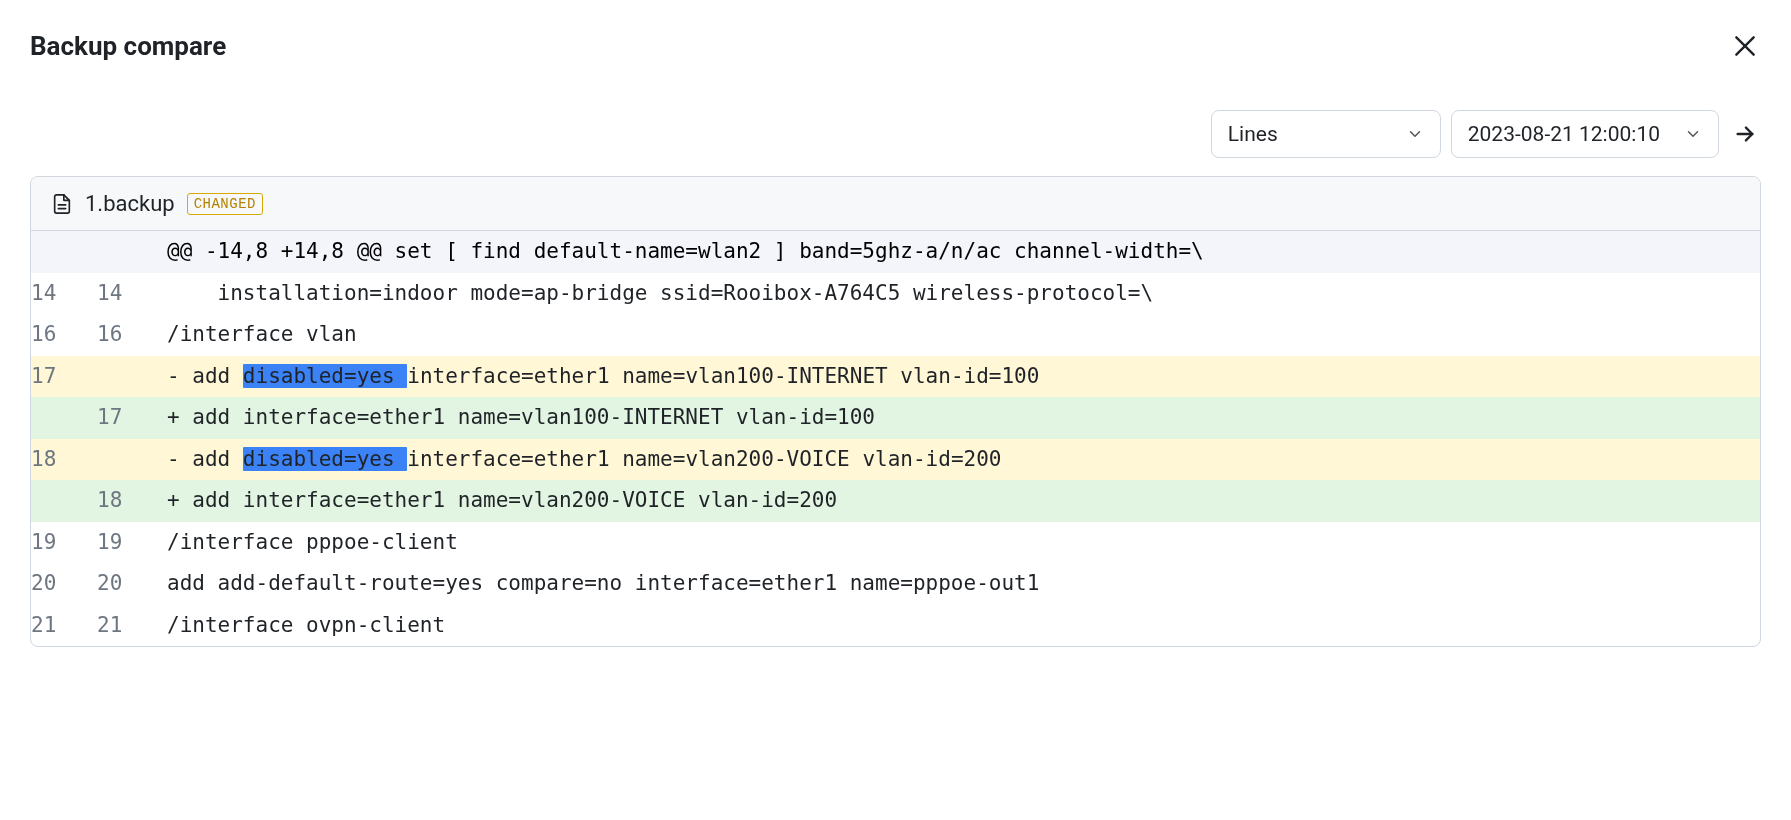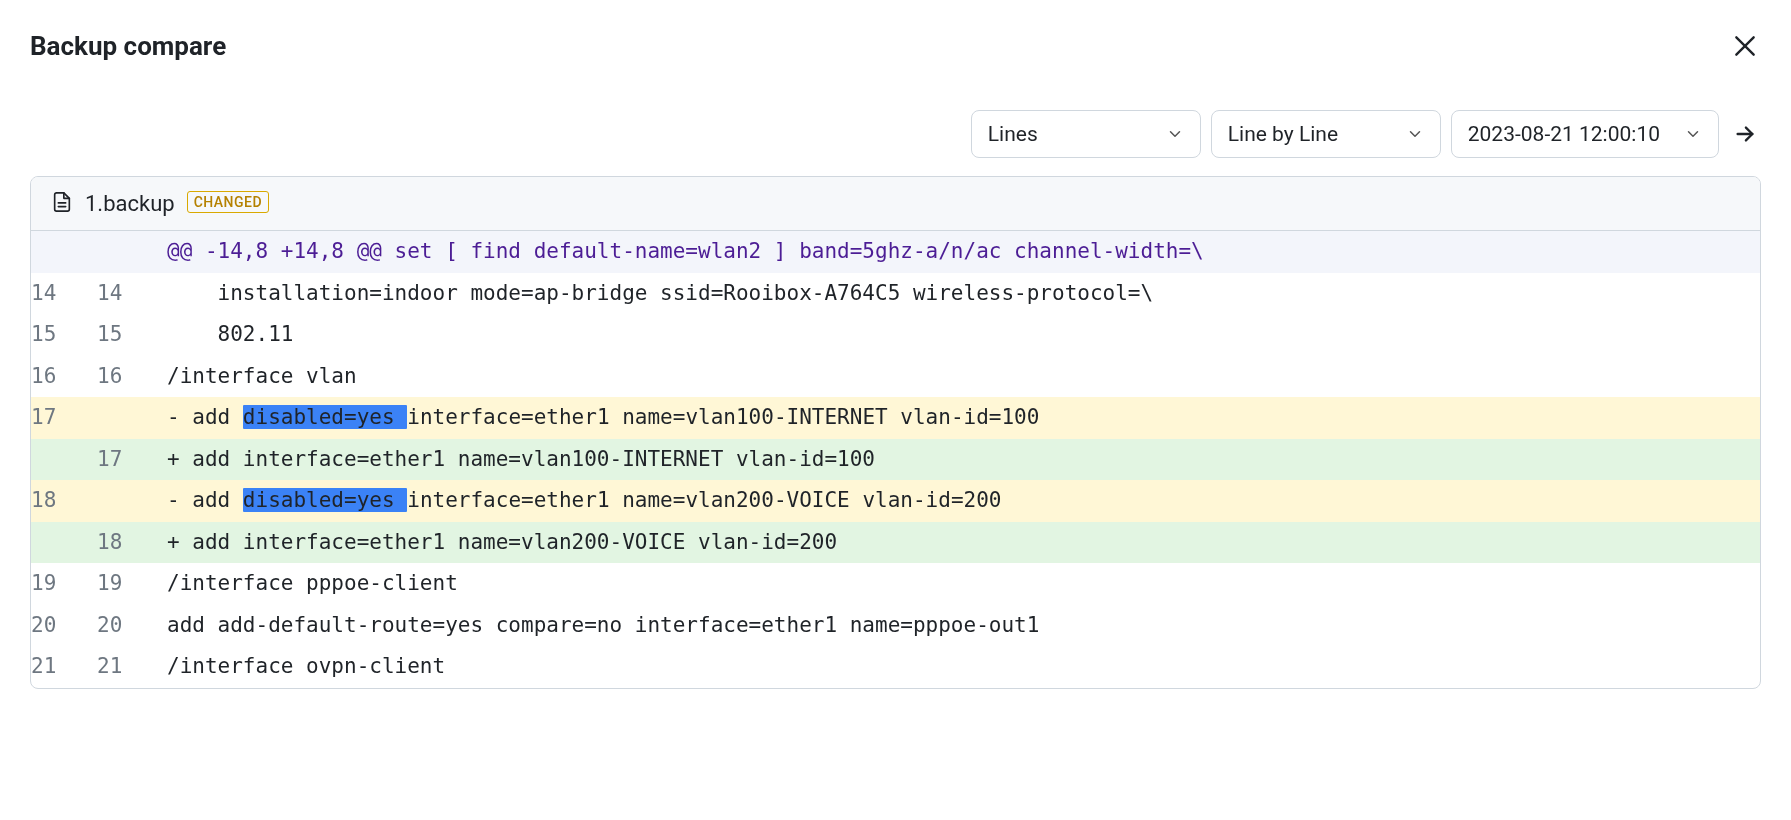--- a/index.html
+++ b/index.html
@@ -71,38 +71,39 @@
     cursor: pointer;
     color: #1f2328;
   }
   .diff-container {
     border: 1px solid #d0d7de;
     border-radius: 8px;
     overflow: hidden;
   }
   .file-header {
     display: flex;
-    align-items: flex-start;
+    align-items: center;
     gap: 12px;
     padding: 14px 20px 14px 20px;
     background: #f6f8fa;
     border-bottom: 1px solid #d0d7de;
   }
   .file-name {
     font-size: 22px;
     color: #1f2328;
   }
   .badge {
     border: 1px solid #d9a900;
     color: #b58100;
     font-size: 14px;
     letter-spacing: 0.5px;
     padding: 2px 6px;
     border-radius: 3px;
     font-weight: 500;
+    font-family: Liberation Mono, monospace;
   }
   .diff-table {
     width: 100%;
     border-collapse: collapse;
     font-family: ui-monospace, SFMono-Regular, Menlo, Consolas, monospace;
     font-size: 21px;
   }
   .diff-table td {
     padding: 5px 0;
     vertical-align: top;
@@ -111,21 +112,21 @@
   .ln {
     width: 66px;
     min-width: 66px;
     padding-right: 16px !important;
     color: #6e7781;
     user-select: none;
     font-variant-numeric: tabular-nums;
   }
   .content { padding-left: 4px !important; white-space: pre; }
   .hunk-row td { background: #f3f5fb; }
-  .hunk-row .content { color: #4c1d95; }
+  .hunk-row .content { color: #000000; }
   .del-row td { background: #fff7d6; }
   .add-row td { background: #e2f5e2; }
   .intra-del {
     background: #3b82f6;
     border-radius: 1px;
   }
   .file-icon { color: #1f2328; flex-shrink: 0; }
 </style>
 </head>
 <body>
@@ -137,26 +138,20 @@
         <line x1="4" y1="4" x2="20" y2="20"></line>
         <line x1="20" y1="4" x2="4" y2="20"></line>
       </svg>
   </div>
 </div>
 
 <div class="controls-wrap">
   <div class="controls-row">
     <div class="select wide">
       <span>Lines</span>
-      <svg class="chevron" width="18" height="18" viewBox="0 0 24 24" fill="none" stroke="currentColor" stroke-width="2" stroke-linecap="round" stroke-linejoin="round">
-          <polyline points="6 9 12 15 18 9"></polyline>
-        </svg>
-    </div>
-    <div class="select wide">
-      <span>Line by Line</span>
       <svg class="chevron" width="18" height="18" viewBox="0 0 24 24" fill="none" stroke="currentColor" stroke-width="2" stroke-linecap="round" stroke-linejoin="round">
           <polyline points="6 9 12 15 18 9"></polyline>
         </svg>
     </div>
     <div class="select datetime">
       <span>2023-08-21 12:00:10</span>
       <svg class="chevron" width="18" height="18" viewBox="0 0 24 24" fill="none" stroke="currentColor" stroke-width="2" stroke-linecap="round" stroke-linejoin="round">
           <polyline points="6 9 12 15 18 9"></polyline>
         </svg>
     </div>
@@ -186,25 +181,20 @@
           <td class="ln"></td>
           <td class="ln"></td>
           <td class="content">@@ -14,8 +14,8 @@ set [ find default-name=wlan2 ] band=5ghz-a/n/ac channel-width=\</td>
         </tr>
         <tr>
           <td class="ln">14</td>
           <td class="ln">14</td>
           <td class="content">    installation=indoor mode=ap-bridge ssid=Rooibox-A764C5 wireless-protocol=\</td>
         </tr>
         <tr>
-          <td class="ln">15</td>
-          <td class="ln">15</td>
-          <td class="content">    802.11</td>
-        </tr>
-        <tr>
           <td class="ln">16</td>
           <td class="ln">16</td>
           <td class="content">/interface vlan</td>
         </tr>
         <tr class="del-row">
           <td class="ln">17</td>
           <td class="ln"></td>
           <td class="content">- add <span class="intra-del">disabled=yes </span>interface=ether1 name=vlan100-INTERNET vlan-id=100</td>
         </tr>
         <tr class="add-row">

